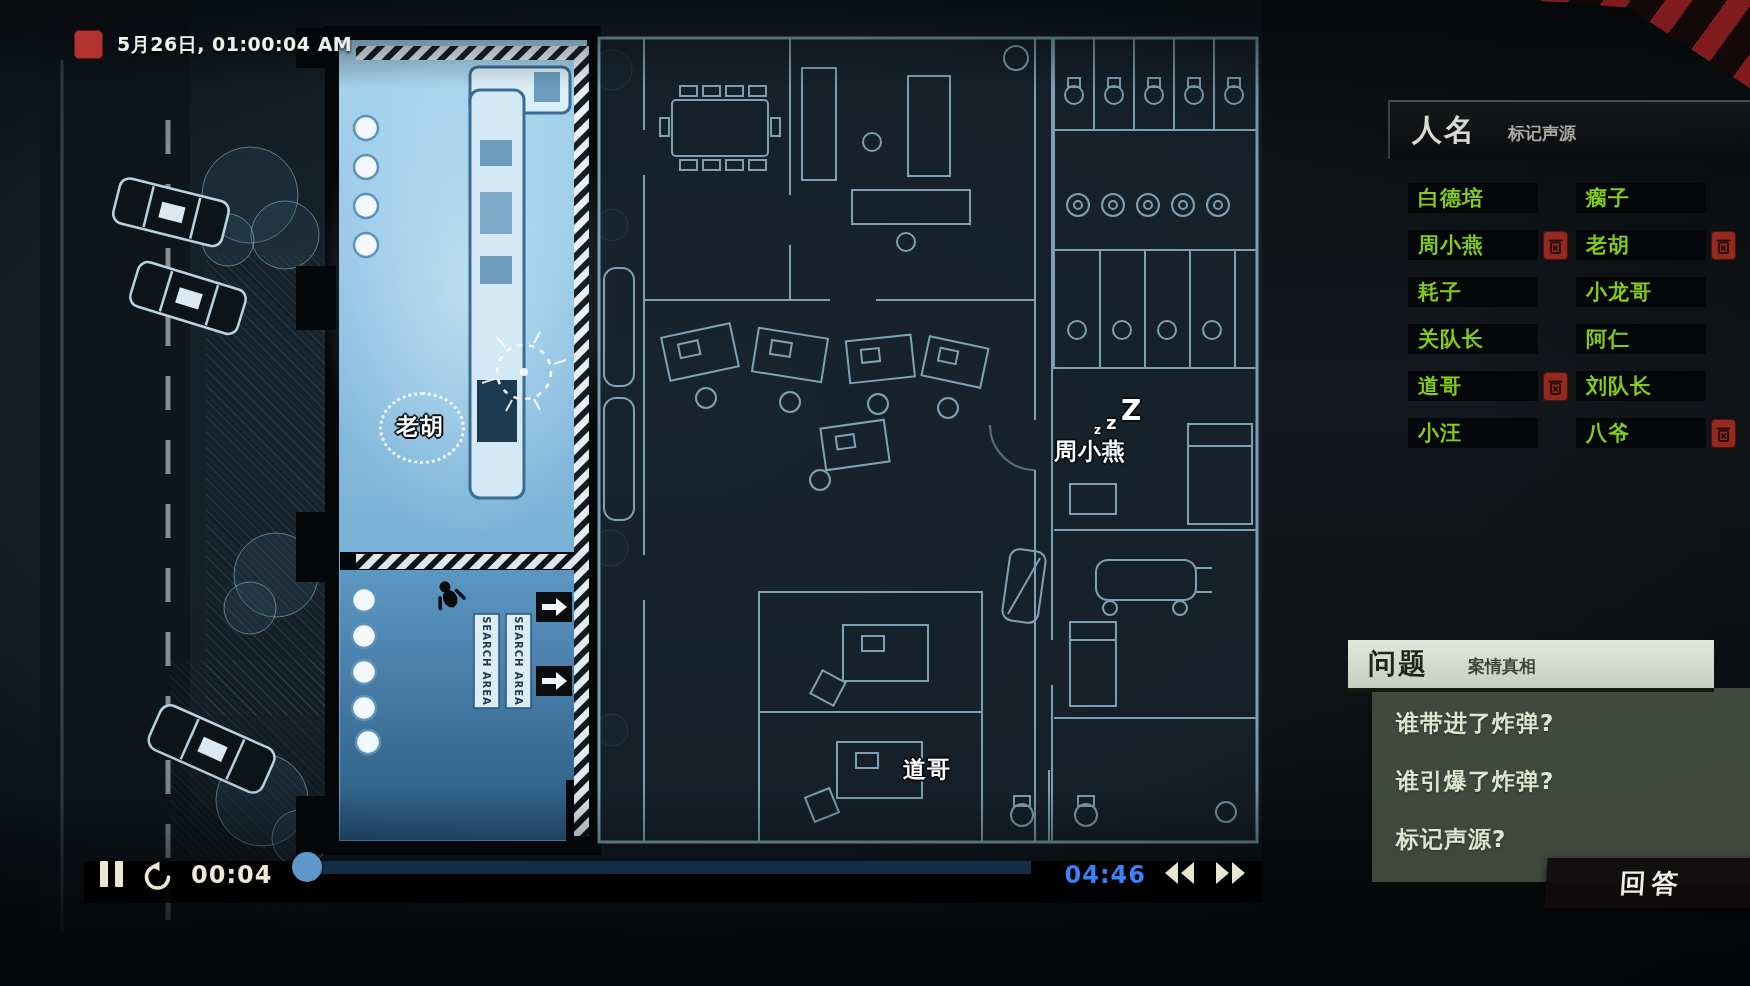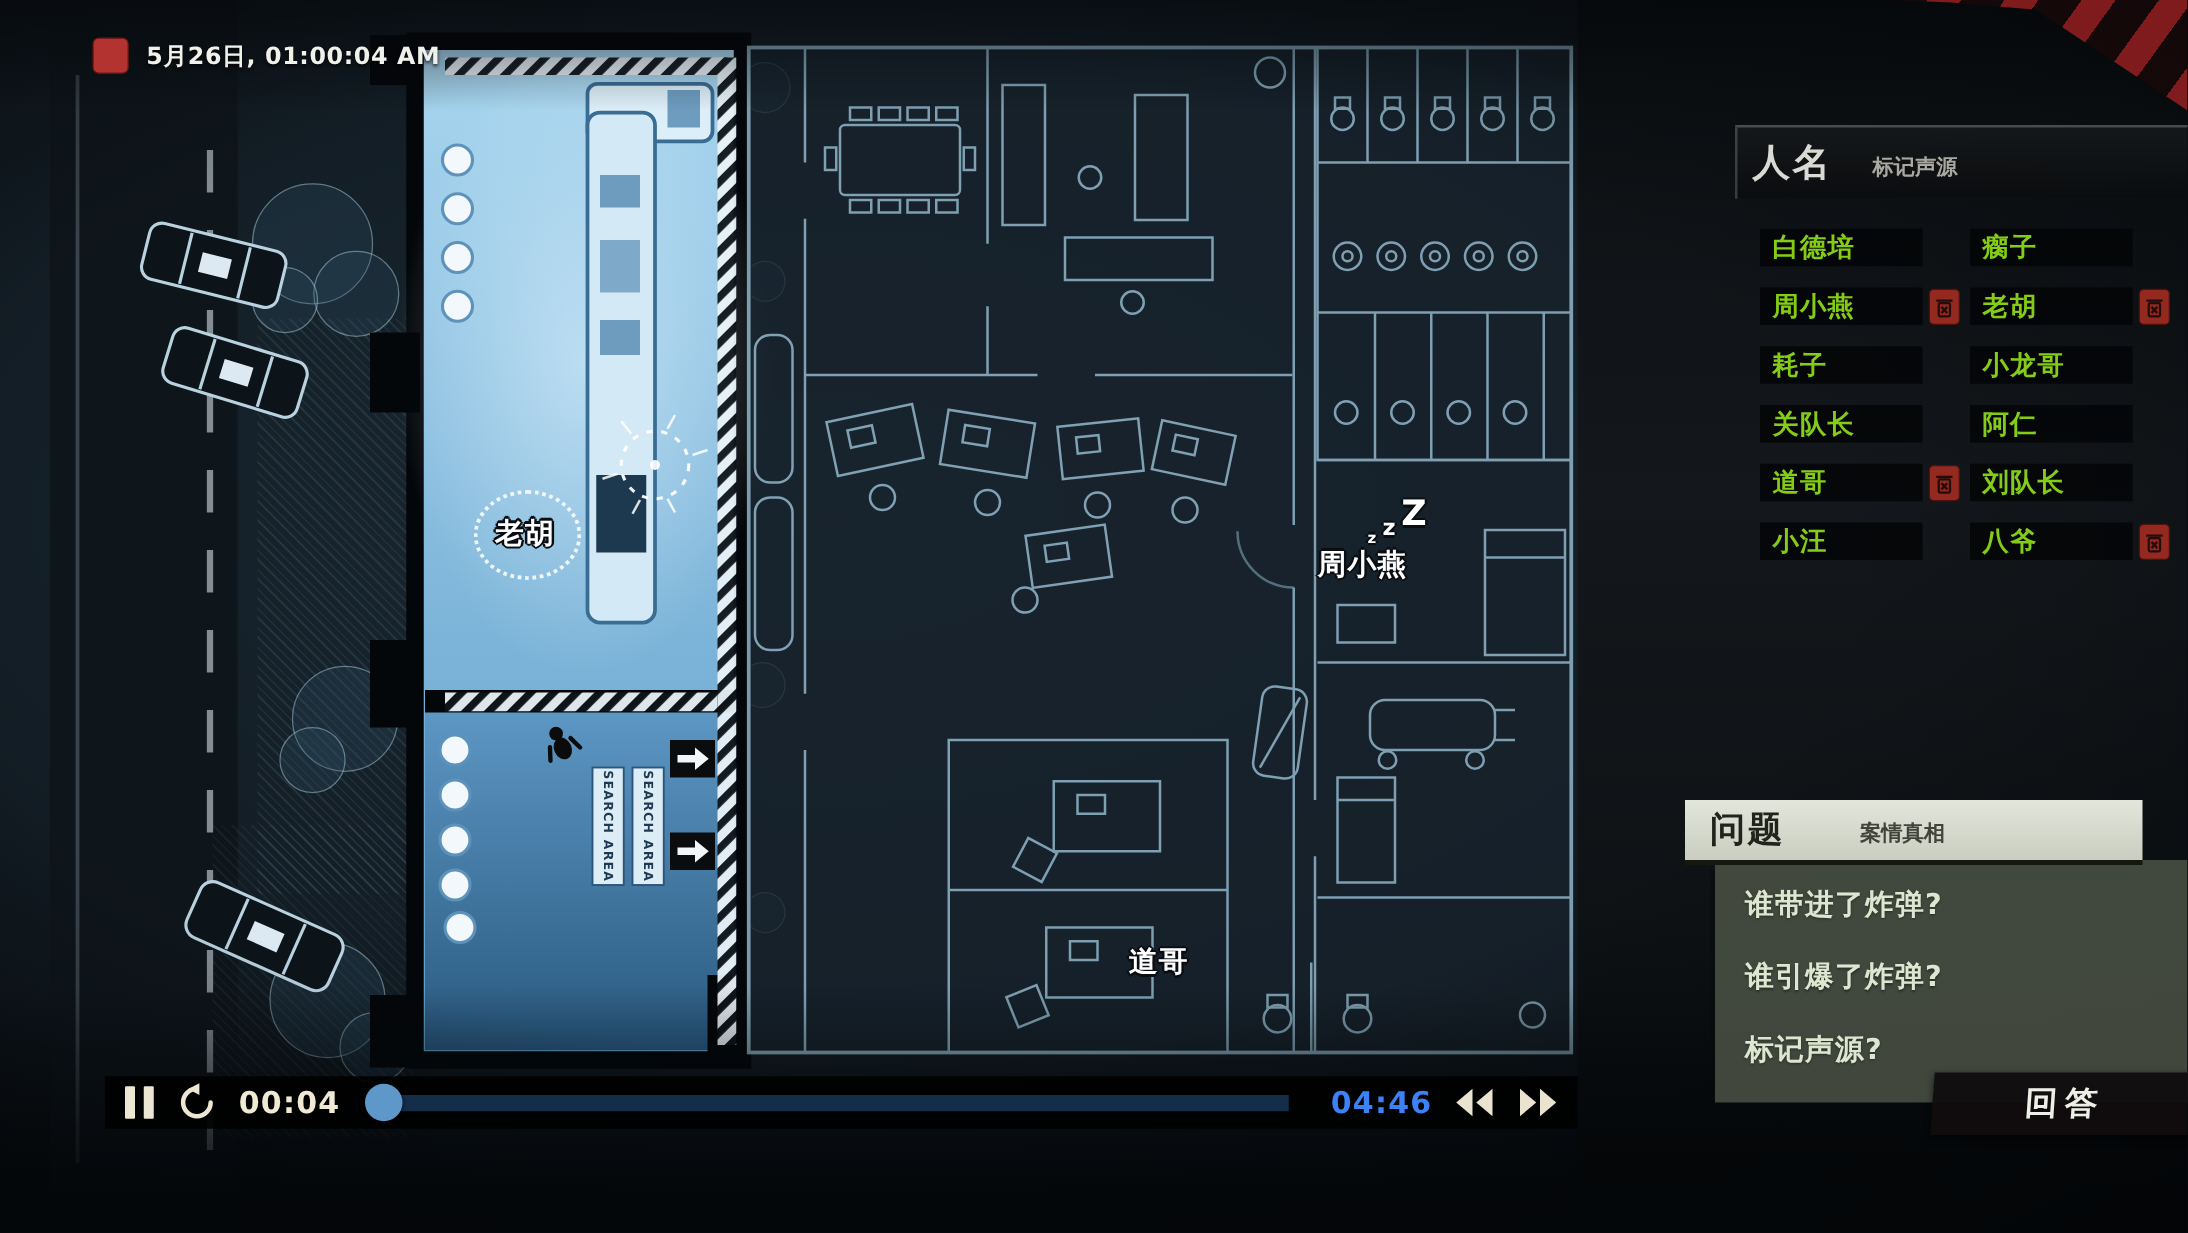--- a/index.html
+++ b/index.html
@@ -39,47 +39,47 @@
       text-shadow:-2px 0 #0a0e13,2px 0 #0a0e13,0 -2px #0a0e13,0 2px #0a0e13;}
   #zz1{left:1094px;top:423px;font-size:12px;}
   #zz2{left:1106px;top:412px;font-size:18px;}
   #zz3{left:1121px;top:394px;font-size:28px;}
 
   
   #names-header{left:1388px;top:100px;width:362px;height:57px;z-index:6;
       background:linear-gradient(180deg,rgba(22,25,27,.88),rgba(10,12,14,.85));
       border-top:2px solid rgba(190,195,190,.35);border-left:2px solid rgba(190,195,190,.25);
       display:flex;align-items:center;}
-  #names-title{color:#dadad4;font-size:30px;font-weight:bold;margin-left:12px;letter-spacing:2px;}
+  #names-title{color:#dadad4;font-size:30px;font-weight:bold;margin-left:22px;letter-spacing:2px;}
   #names-subtitle{color:#a9a9a2;font-size:17px;font-weight:bold;margin-left:32px;margin-top:6px;}
   .chip{position:absolute;width:130px;height:30px;box-sizing:border-box;z-index:6;
       background:rgba(4,5,7,.85);color:#84cc16;padding-left:10px;
       font-size:21px;font-weight:bold;line-height:30px;letter-spacing:1px;}
   .tag{position:absolute;width:23px;height:27px;z-index:6;background:#93291f;
       border:1px solid #4e110c;border-radius:4px;display:flex;align-items:center;justify-content:center;}
 
   
   #q-body{left:1372px;top:688px;width:378px;height:194px;z-index:6;
       background:rgba(71,77,65,.92);box-shadow:-6px 6px 0 -2px rgba(8,10,8,.5);}
   #q-header{left:1348px;top:640px;width:366px;height:48px;z-index:7;
       background:linear-gradient(180deg,#e3e6db,#c9cec0);
       border-bottom:4px solid #16180f;display:flex;align-items:center;}
   #q-title{color:#20241c;font-size:28px;font-weight:bold;margin-left:20px;letter-spacing:2px;}
-  #q-subtitle{color:#40443a;font-size:17px;font-weight:bold;margin-left:60px;margin-top:5px;}
+  #q-subtitle{color:#40443a;font-size:17px;font-weight:bold;margin-left:40px;margin-top:5px;}
   .question{position:absolute;left:1396px;color:#dde6d0;font-size:23px;font-weight:bold;
       letter-spacing:1px;z-index:7;text-shadow:0 1px 2px rgba(0,0,0,.4);}
   #answer-btn{left:1546px;top:857px;width:212px;height:50px;z-index:8;
       background:rgba(17,13,15,.96);transform:skewX(-4deg);
       border-top:1px solid rgba(255,255,255,.18);box-shadow:0 3px 6px rgba(0,0,0,.6);
       color:#eef0e7;font-size:26px;font-weight:bold;text-align:center;line-height:50px;
       letter-spacing:6px;cursor:pointer;}
 
   
   #playbar{left:84px;top:861px;width:1178px;height:42px;z-index:8;
-      background:rgba(0,0,0,.88);display:flex;align-items:center;
+      background:rgba(0,0,0,.88);display:flex;align-items:flex-start;
       padding:0 16px;box-sizing:border-box;gap:18px;}
   #pause-btn{display:flex;gap:7px;cursor:pointer;}
   #pause-btn span{display:block;width:8px;height:26px;background:#ece6d2;border-radius:1px;}
   .pb-icon{cursor:pointer;display:flex;align-items:center;}
   .pb-time{color:#f0ead4;font-size:24px;font-weight:bold;letter-spacing:1px;}
   #time-total{color:#3b82f6;margin-left:10px;}
   #track{flex:1;height:13px;background:#142e4a;position:relative;cursor:pointer;margin:0 6px;}
   #progress-played{position:absolute;left:0;top:0;height:100%;background:#3f6fa0;}
   #progress-thumb{position:absolute;top:-9px;width:30px;height:30px;border-radius:50%;
       background:#5e97ca;box-shadow:0 0 4px rgba(0,0,0,.7);cursor:grab;}

